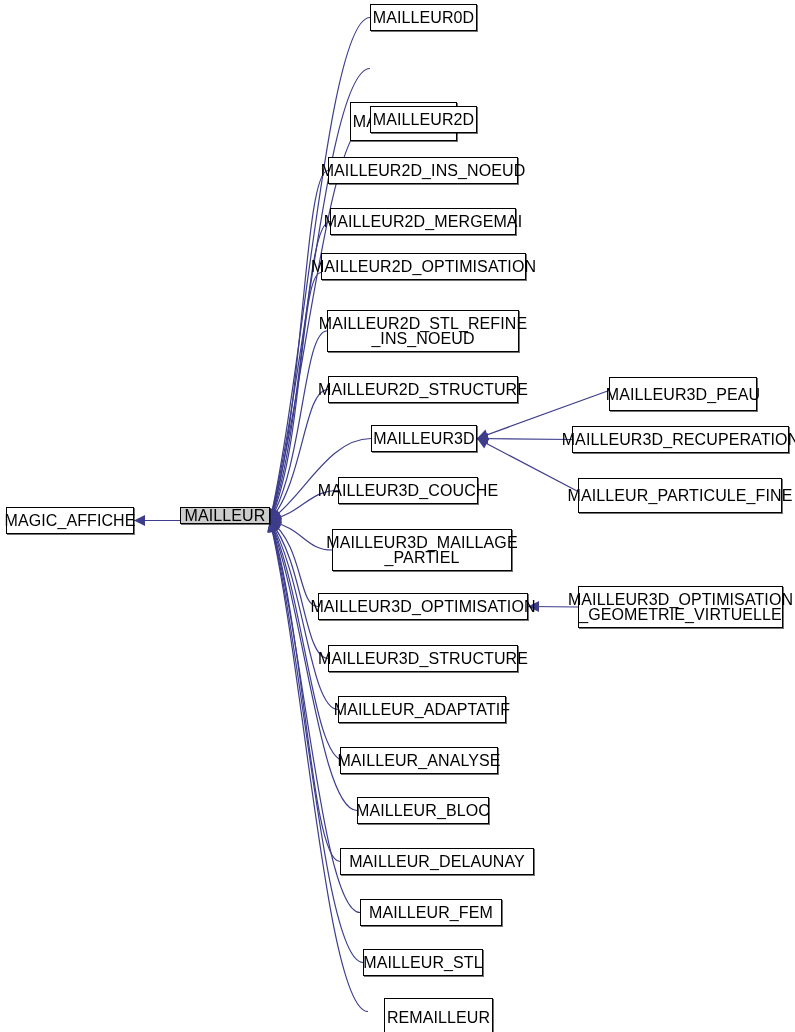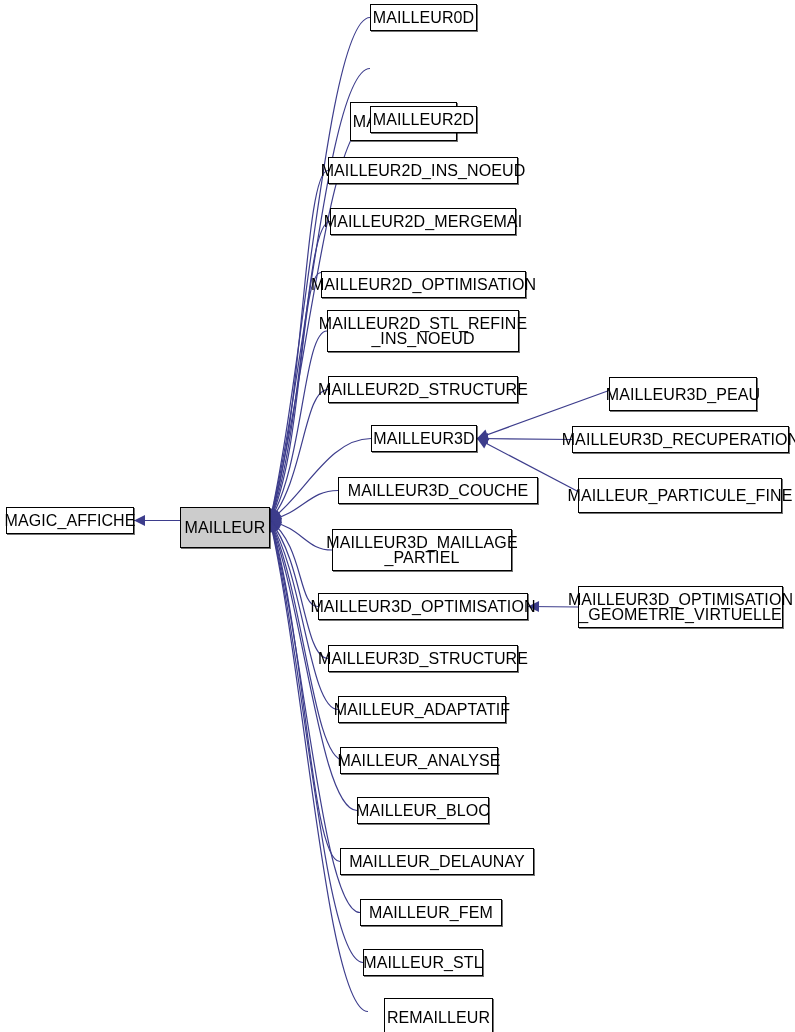--- a/index.html
+++ b/index.html
@@ -149,32 +149,32 @@
         <path d="M 578,491.5 L 477,438.5" fill="none" stroke="#3d3d8c" stroke-width="1.2"></path>
         <polygon points="477,438.5 489.2960103951323,438.7410982430418 484.1847276426459,448.48146726193096" fill="#3d3d8c"></polygon>
       </g>
       <g>
         <path d="M 578,607 L 528,606.5" fill="none" stroke="#3d3d8c" stroke-width="1.2"></path>
         <polygon points="528,606.5 539.0544472914528,601.1102694797892 538.9444527910402,612.1097195210357" fill="#3d3d8c"></polygon>
       </g>
     </svg>
   <div id="nodes">
       <div class="node" style="left: 6px; top: 507px; width: 128px; height: 27px; justify-content: center;"><span class="node-label">MAGIC_AFFICHE</span></div>
-      <div class="node highlight" style="left: 180px; top: 507px; width: 90px; height: 41px;"><span class="node-label">MAILLEUR</span></div>
+      <div class="node highlight" style="left: 180px; top: 507px; width: 90px; height: 17px; align-items: flex-end;"><span class="node-label">MAILLEUR</span></div>
       <div class="node" style="left: 370px; top: 4px; width: 107px; height: 27px;"><span class="node-label">MAILLEUR0D</span></div>
       <div class="node" style="left: 350px; top: 55px; width: 107px; height: 39px; margin-top: 47px;"><span class="node-label">MAILLEUR1D</span></div>
       <div class="node" style="left: 370px; top: 106px; width: 107px; height: 27px;"><span class="node-label">MAILLEUR2D</span></div>
       <div class="node" style="left: 328px; top: 157px; width: 190px; height: 27px;"><span class="node-label">MAILLEUR2D_INS_NOEUD</span></div>
       <div class="node" style="left: 330px; top: 208px; width: 186px; height: 27px;"><span class="node-label">MAILLEUR2D_MERGEMAI</span></div>
-      <div class="node" style="left: 321px; top: 271px; width: 205px; height: 27px;"><span class="node-label">MAILLEUR2D_OPTIMISATION</span></div>
+      <div class="node" style="left: 321px; top: 253px; width: 205px; height: 27px;"><span class="node-label">MAILLEUR2D_OPTIMISATION</span></div>
       <div class="node" style="left: 327px; top: 310px; width: 192px; height: 42px;"><span class="node-label">MAILLEUR2D_STL_REFINE
 _INS_NOEUD</span></div>
       <div class="node" style="left: 328px; top: 376px; width: 190px; height: 27px;"><span class="node-label">MAILLEUR2D_STRUCTURE</span></div>
       <div class="node" style="left: 371px; top: 425px; width: 106px; height: 27px;"><span class="node-label">MAILLEUR3D</span></div>
-      <div class="node" style="left: 338px; top: 477px; width: 200px; height: 27px;"><span class="node-label">MAILLEUR3D_COUCHE</span></div>
+      <div class="node" style="left: 338px; top: 477px; width: 140px; height: 27px;"><span class="node-label">MAILLEUR3D_COUCHE</span></div>
       <div class="node" style="left: 332px; top: 529px; width: 180px; height: 42px;"><span class="node-label">MAILLEUR3D_MAILLAGE
 _PARTIEL</span></div>
       <div class="node" style="left: 318px; top: 593px; width: 210px; height: 27px;"><span class="node-label">MAILLEUR3D_OPTIMISATION</span></div>
       <div class="node" style="left: 328px; top: 645px; width: 190px; height: 27px;"><span class="node-label">MAILLEUR3D_STRUCTURE</span></div>
       <div class="node" style="left: 338px; top: 696px; width: 168px; height: 27px;"><span class="node-label">MAILLEUR_ADAPTATIF</span></div>
       <div class="node" style="left: 340px; top: 747px; width: 158px; height: 27px;"><span class="node-label">MAILLEUR_ANALYSE</span></div>
       <div class="node" style="left: 357px; top: 797px; width: 132px; height: 27px;"><span class="node-label">MAILLEUR_BLOC</span></div>
       <div class="node" style="left: 340px; top: 848px; width: 194px; height: 27px;"><span class="node-label">MAILLEUR_DELAUNAY</span></div>
       <div class="node" style="left: 360px; top: 899px; width: 142px; height: 27px;"><span class="node-label">MAILLEUR_FEM</span></div>
       <div class="node" style="left: 363px; top: 949px; width: 120px; height: 27px;"><span class="node-label">MAILLEUR_STL</span></div>

